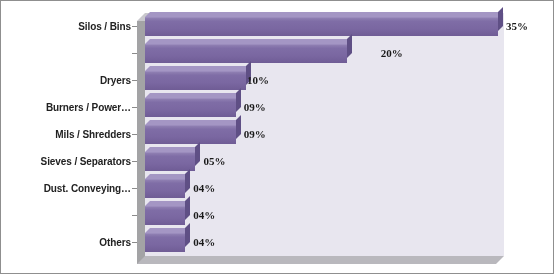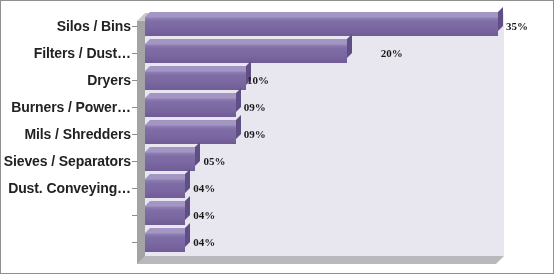--- a/index.html
+++ b/index.html
@@ -80,21 +80,21 @@
   }
 
   .cat-label {
     position: absolute;
     right: 424px;
     top: 0;
     height: 27px;
     line-height: 27px;
     text-align: right;
     white-space: nowrap;
-    font-size: 14px;
+    font-size: 10px;
     font-weight: bold;
     color: #222222;
     letter-spacing: -0.1px;
   }
 
   .tick {
     position: absolute;
     right: 418px;
     top: 13px;
     width: 5px;
@@ -173,21 +173,20 @@
         <div class="cat-label">Silos / Bins</div>
         <div class="tick"></div>
         <div class="bar-wrap" style="width: 353px;">
           <div class="bar-top"></div>
           <div class="bar-front"></div>
           <div class="bar-side"></div>
         </div>
         <div class="val-label" style="left: 505px;">35%</div>
       </div>
       <div class="bar-row">
-        <div class="cat-label">Filters / Dust…</div>
         <div class="tick"></div>
         <div class="bar-wrap" style="width: 201.714px;">
           <div class="bar-top"></div>
           <div class="bar-front"></div>
           <div class="bar-side"></div>
         </div>
         <div class="val-label" style="left: 353.714px; margin-left: 26px;">20%</div>
       </div>
       <div class="bar-row">
         <div class="cat-label">Dryers</div>
@@ -242,20 +241,21 @@
       <div class="bar-row">
         <div class="tick"></div>
         <div class="bar-wrap" style="width: 40.3429px;">
           <div class="bar-top"></div>
           <div class="bar-front"></div>
           <div class="bar-side"></div>
         </div>
         <div class="val-label" style="left: 192.343px;">04%</div>
       </div>
       <div class="bar-row">
+        <div class="cat-label">Others</div>
         <div class="tick"></div>
         <div class="bar-wrap" style="width: 40.3429px;">
           <div class="bar-top"></div>
           <div class="bar-front"></div>
           <div class="bar-side"></div>
         </div>
         <div class="val-label" style="left: 192.343px;">04%</div>
       </div>
     </div>
 

